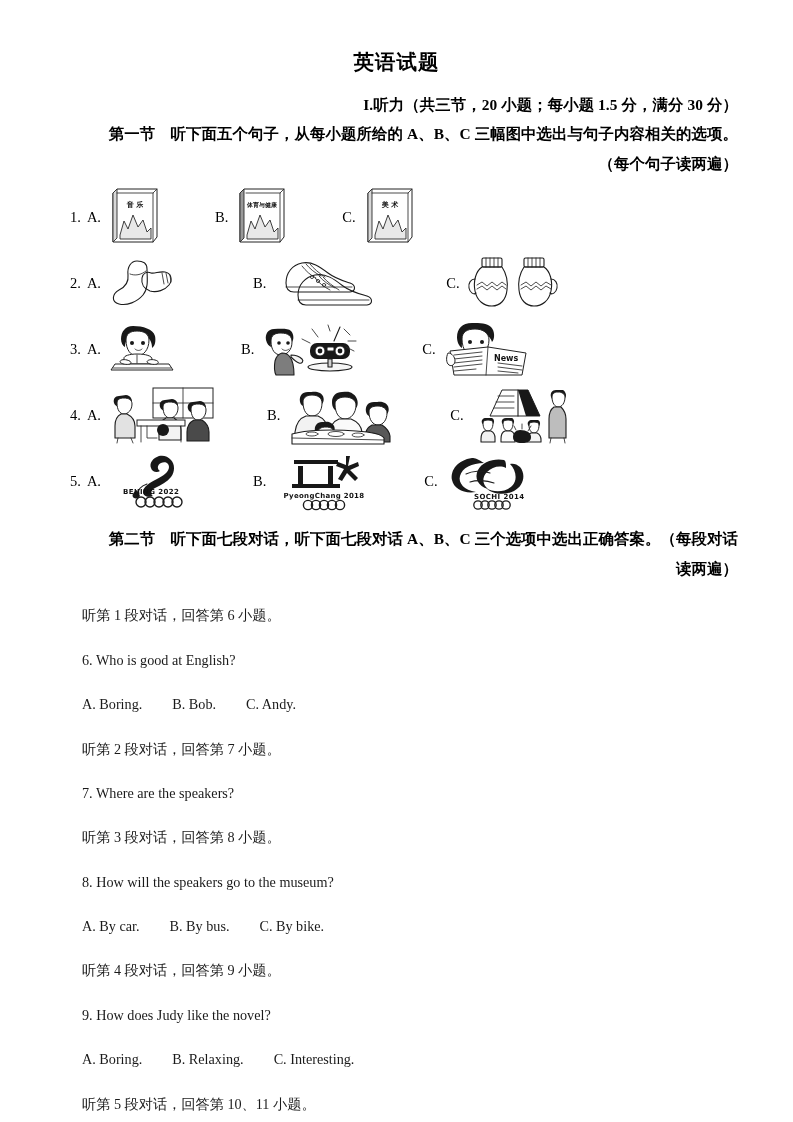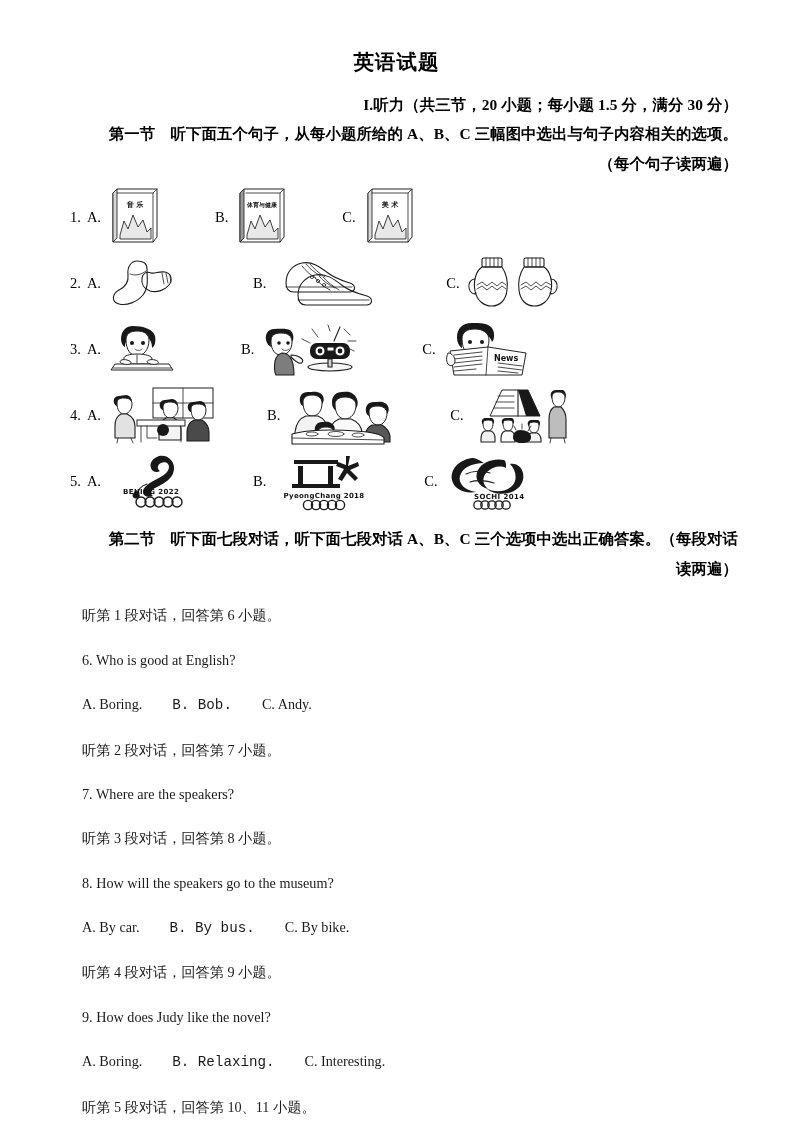--- a/index.html
+++ b/index.html
@@ -70,21 +70,21 @@
   
   .q-block { padding-left: 15px; padding-top: 4px; }
   .q-line {
     font-size: 14.2px;
     line-height: 2.28;
     margin: 12px;
     white-space: nowrap;
     color: #1a1a1a;
   }
   .ch-a { }
-  .ch-b { padding-left: 30px; font-family: Liberation Mono, monospace; }
+  .ch-b { padding-left: 30px; }
   .ch-c { padding-left: 30px; }
 
   
   svg { display: block; overflow: visible; }
   .ink { fill: none; stroke: #1c1c1c; stroke-width: 1.1; stroke-linecap: round; stroke-linejoin: round; }
   .ink-thin { fill: none; stroke: #2a2a2a; stroke-width: 0.85; stroke-linecap: round; stroke-linejoin: round; }
   .fill-dark { fill: #181818; stroke: none; }
   .fill-grey { fill: #d8d8d8; stroke: #2a2a2a; stroke-width: 0.9; }
   .fill-white { fill: #ffffff; stroke: #222; stroke-width: 1.0; }
   .booktitle {

